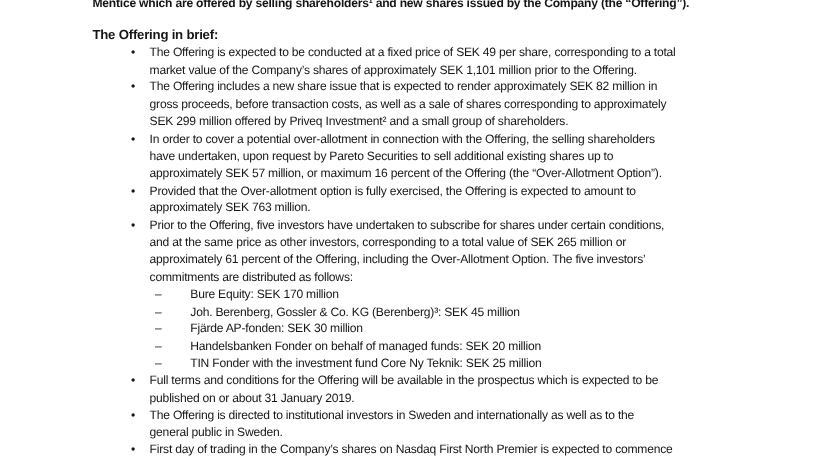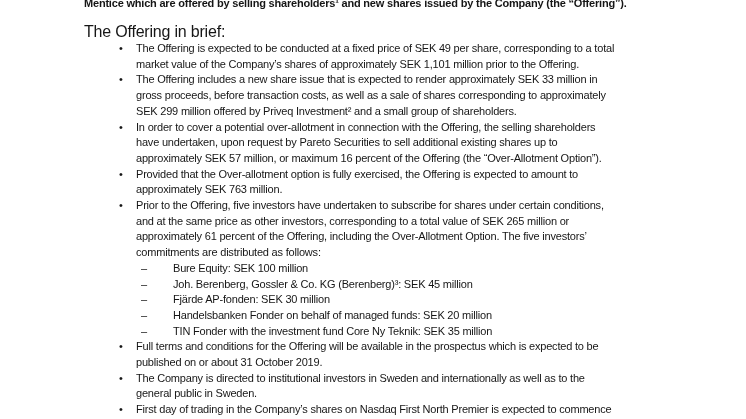--- a/index.html
+++ b/index.html
@@ -21,22 +21,22 @@
     left: 84px;
     margin: 0;
     font-weight: 700;
     white-space: pre;
   }
   .heading {
     position: absolute;
     top: 24px;
     left: 84px;
     margin: 0;
-    font-size: 16px;
-    font-weight: 400;
+    font-size: 12px;
+    font-weight: 700;
     white-space: pre;
   }
   .bullets {
     position: absolute;
     top: 41px;
     left: 136px;
     width: 604px;
   }
   .bullet { position: relative; }
   .bullet > .marker {
@@ -66,21 +66,21 @@
   <div class="bullets">
 
     <div class="bullet">
       <span class="marker">•</span>
       <div class="btext">The Offering is expected to be conducted at a fixed price of SEK 49 per share, corresponding to a total
 market value of the Company’s shares of approximately SEK 1,101 million prior to the Offering.</div>
     </div>
 
     <div class="bullet">
       <span class="marker">•</span>
-      <div class="btext">The Offering includes a new share issue that is expected to render approximately SEK 33 million in
+      <div class="btext">The Offering includes a new share issue that is expected to render approximately SEK 82 million in
 gross proceeds, before transaction costs, as well as a sale of shares corresponding to approximately
 SEK 299 million offered by Priveq Investment² and a small group of shareholders.</div>
     </div>
 
     <div class="bullet">
       <span class="marker">•</span>
       <div class="btext">In order to cover a potential over-allotment in connection with the Offering, the selling shareholders
 have undertaken, upon request by Pareto Securities to sell additional existing shares up to
 approximately SEK 57 million, or maximum 16 percent of the Offering (the “Over-Allotment Option”).</div>
     </div>
@@ -93,50 +93,50 @@
 
     <div class="bullet">
       <span class="marker">•</span>
       <div class="btext">Prior to the Offering, five investors have undertaken to subscribe for shares under certain conditions,
 and at the same price as other investors, corresponding to a total value of SEK 265 million or
 approximately 61 percent of the Offering, including the Over-Allotment Option. The five investors’
 commitments are distributed as follows:</div>
       <div class="sublist">
         <div class="subitem">
           <span class="dash">–</span>
-          <div class="stext">Bure Equity: SEK 100 million</div>
+          <div class="stext">Bure Equity: SEK 170 million</div>
         </div>
         <div class="subitem">
           <span class="dash">–</span>
           <div class="stext">Joh. Berenberg, Gossler &amp; Co. KG (Berenberg)³: SEK 45 million</div>
         </div>
         <div class="subitem">
           <span class="dash">–</span>
           <div class="stext">Fjärde AP-fonden: SEK 30 million</div>
         </div>
         <div class="subitem">
           <span class="dash">–</span>
           <div class="stext">Handelsbanken Fonder on behalf of managed funds: SEK 20 million</div>
         </div>
         <div class="subitem">
           <span class="dash">–</span>
-          <div class="stext">TIN Fonder with the investment fund Core Ny Teknik: SEK 35 million</div>
+          <div class="stext">TIN Fonder with the investment fund Core Ny Teknik: SEK 25 million</div>
         </div>
       </div>
     </div>
 
     <div class="bullet">
       <span class="marker">•</span>
       <div class="btext">Full terms and conditions for the Offering will be available in the prospectus which is expected to be
-published on or about 31 October 2019.</div>
+published on or about 31 January 2019.</div>
     </div>
 
     <div class="bullet">
       <span class="marker">•</span>
-      <div class="btext">The Company is directed to institutional investors in Sweden and internationally as well as to the
+      <div class="btext">The Offering is directed to institutional investors in Sweden and internationally as well as to the
 general public in Sweden.</div>
     </div>
 
     <div class="bullet">
       <span class="marker">•</span>
       <div class="btext">First day of trading in the Company’s shares on Nasdaq First North Premier is expected to commence</div>
     </div>
 
   </div>
 </div>

